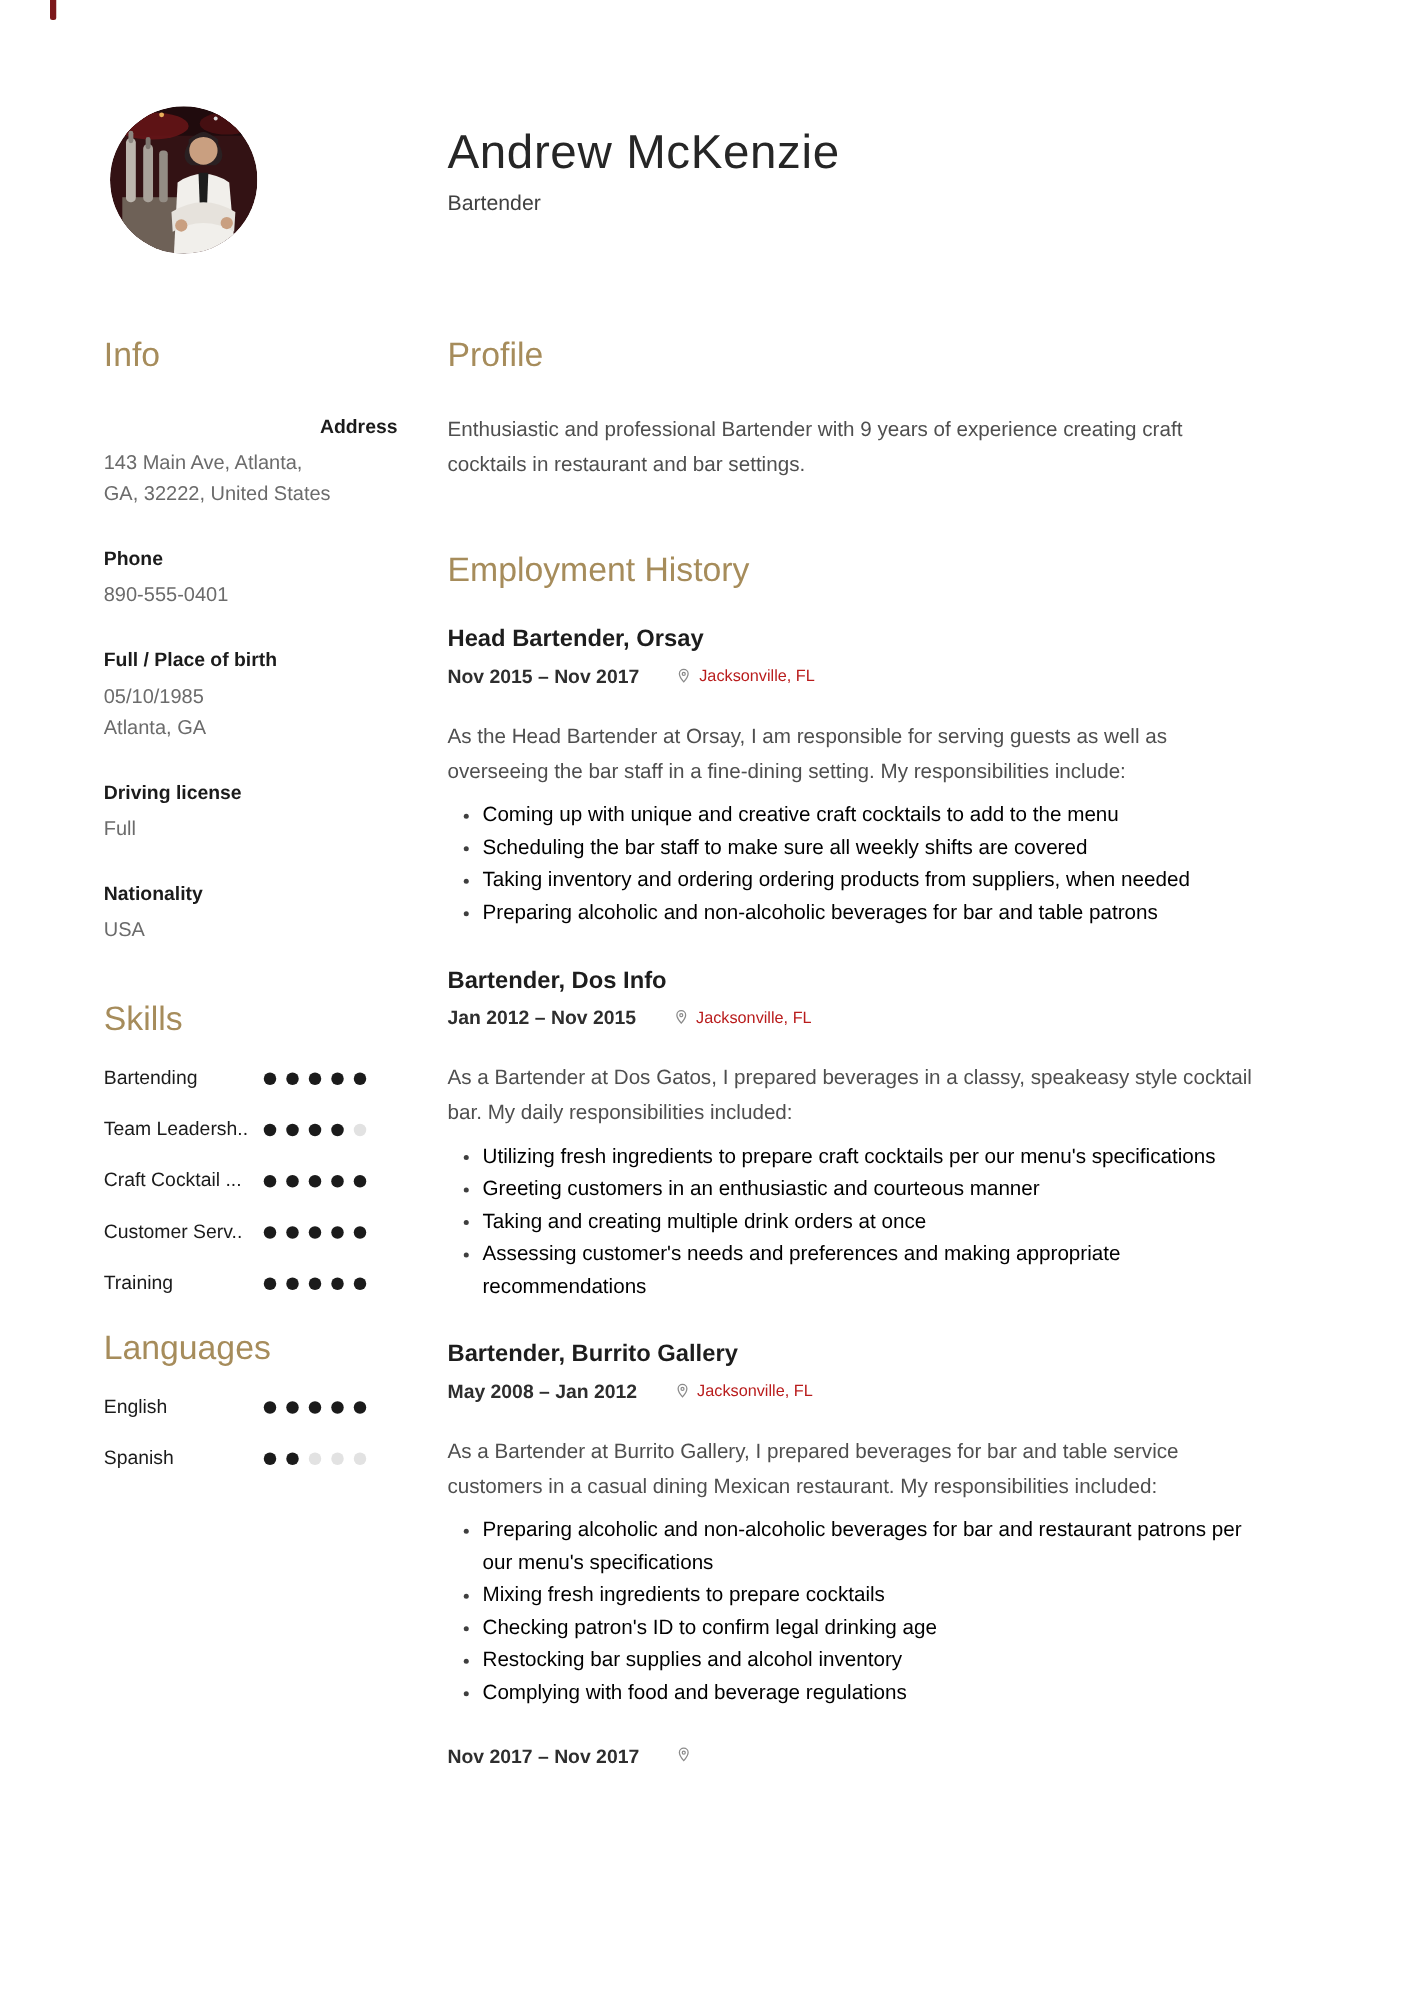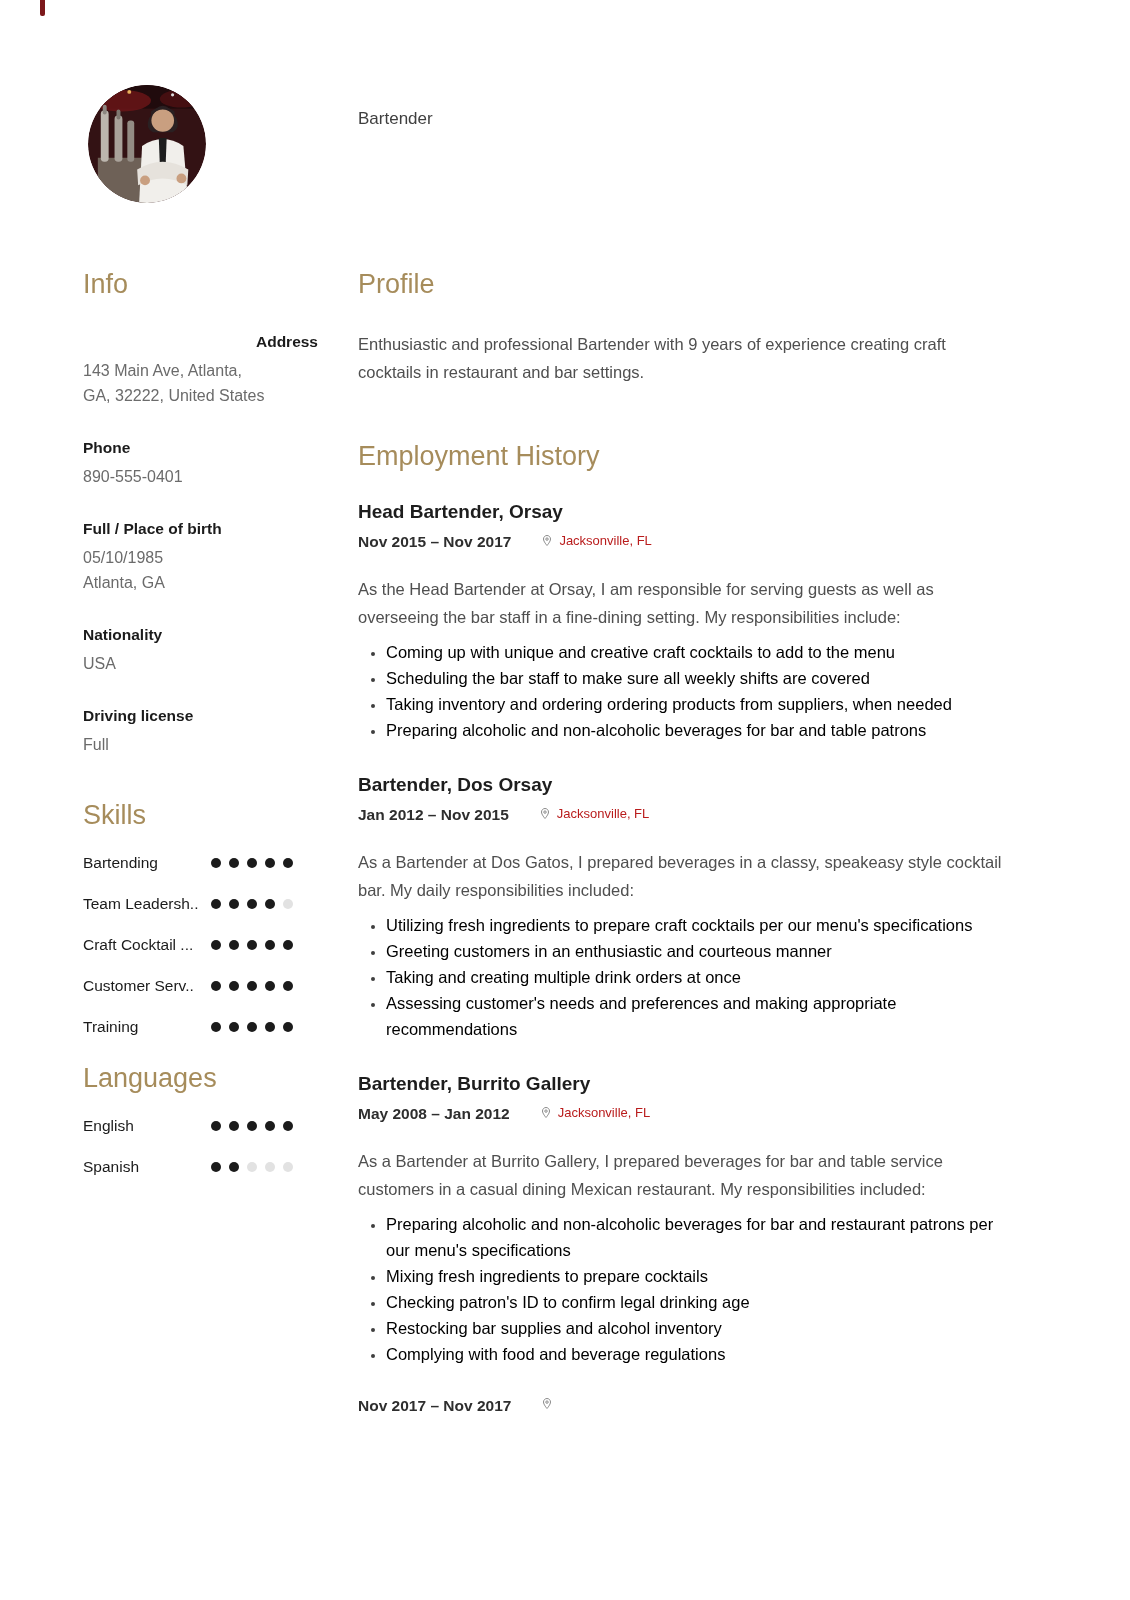--- a/index.html
+++ b/index.html
@@ -85,20 +85,21 @@
         <path d="M52 120 L55 62 Q76 48 97 62 L102 120 Z" fill="#f1efeb"></path>
         <path d="M72 54 L80 54 L79 80 L73 80 Z" fill="#1d1d1d"></path>
         <path d="M50 86 Q76 70 102 86 L101 102 Q76 88 51 102 Z" fill="#e6e2dc"></path>
         <circle cx="58" cy="97" r="5" fill="#c99f80"></circle>
         <circle cx="95" cy="95" r="5" fill="#c99f80"></circle>
       </g>
     </svg>
   </div>
 
   <div class="header-text">
+    <div class="name">Andrew McKenzie</div>
     <div class="subtitle">Bartender</div>
   </div>
 
   <div class="sidebar">
     <div class="section-heading mt-info">Info</div>
     <div>
         <div class="info-item">
           <div class="info-label">Address</div>
           <div class="info-value">
             <div>143 Main Ave, Atlanta,</div>
@@ -112,29 +113,29 @@
           </div>
         </div>
         <div class="info-item">
           <div class="info-label">Full / Place of birth</div>
           <div class="info-value">
             <div>05/10/1985</div>
             <div>Atlanta, GA</div>
           </div>
         </div>
         <div class="info-item">
+          <div class="info-label">Driving license</div>
+          <div class="info-value">
+            <div>Full</div>
+          </div>
+        </div>
+        <div class="info-item">
           <div class="info-label">Nationality</div>
           <div class="info-value">
             <div>USA</div>
-          </div>
-        </div>
-        <div class="info-item">
-          <div class="info-label">Driving license</div>
-          <div class="info-value">
-            <div>Full</div>
           </div>
         </div>
       </div>
 
     <div class="section-heading mt-skills">Skills</div>
     <div class="rating-rows">
         <div class="rating-row">
           <span class="rating-label">Bartending</span>
           <span class="dots">
             <span class="dot filled"></span>
@@ -231,21 +232,21 @@
           </div>
           <div class="job-intro">As the Head Bartender at Orsay, I am responsible for serving guests as well as overseeing the bar staff in a fine-dining setting. My responsibilities include:</div>
           <ul class="job-bullets">
             <li>Coming up with unique and creative craft cocktails to add to the menu</li>
             <li>Scheduling the bar staff to make sure all weekly shifts are covered</li>
             <li>Taking inventory and ordering ordering products from suppliers, when needed</li>
             <li>Preparing alcoholic and non-alcoholic beverages for bar and table patrons</li>
           </ul>
         </div>
         <div class="job">
-          <div class="job-title">Bartender, Dos Orsay</div>
+          <div class="job-title">Bartender, Dos Info</div>
           <div class="job-dateline">
             <span class="job-dates">Jan 2012 – Nov 2015</span>
             <span class="job-loc">
               <svg width="12" height="13" viewBox="0 0 24 24">
                 <path d="M12 2C8.1 2 5 5.1 5 9c0 5.2 7 13 7 13s7-7.8 7-13c0-3.9-3.1-7-7-7z" fill="none" stroke="#8a8a8a" stroke-width="2"></path>
                 <circle cx="12" cy="9.2" r="2.4" fill="none" stroke="#8a8a8a" stroke-width="2"></circle>
               </svg>
               <span>Jacksonville, FL</span>
             </span>
           </div>

